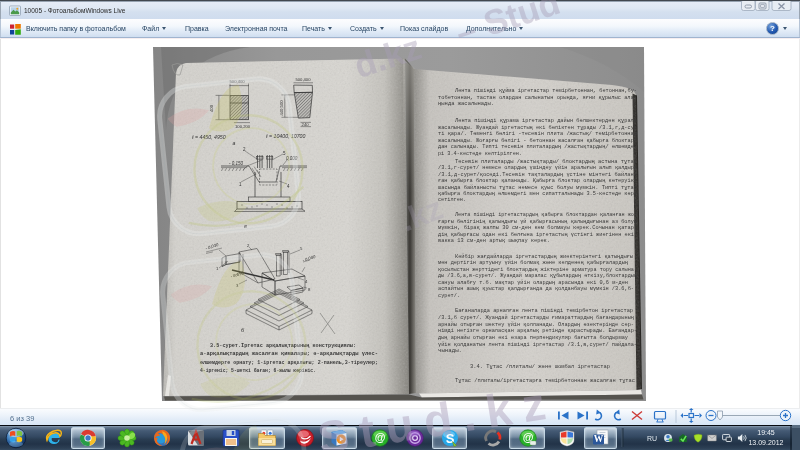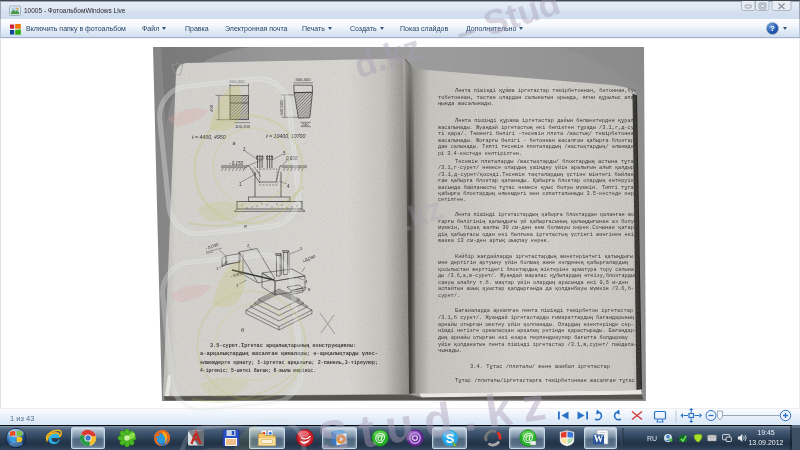--- a/index.html
+++ b/index.html
@@ -299,21 +299,21 @@
 <text x="438" y="325.6" textLength="196" lengthAdjust="spacingAndGlyphs">арнайы отырған шектеу үйін қолланады. Олардың өзектерінде сер-</text>
 <text x="438" y="332.2" textLength="199" lengthAdjust="spacingAndGlyphs">німді негізге орналасқан арқалық ретінде қарастырады. Бағандар-</text>
 <text x="438" y="338.9" textLength="190" lengthAdjust="spacingAndGlyphs">дың арнайы отырған екі өзара перпендикуляр бағытта болдырмау</text>
 <text x="438" y="345.6" textLength="199" lengthAdjust="spacingAndGlyphs">үйін қолданатын лента пішінді іргетастар /3.1,в,сурет/ пайдала-</text>
 <text x="438" y="352.2" textLength="24" lengthAdjust="spacingAndGlyphs">чынады.</text>
 <text x="470" y="368" textLength="140" lengthAdjust="spacingAndGlyphs">3.4. Тұтас /плиталы/ және шомбал іргетастар</text>
 <text x="455" y="382" textLength="180" lengthAdjust="spacingAndGlyphs">Тұтас /плиталы/іргетастарға темірбетоннан жасалған тұтас</text>
 </g>
 </svg>
 <div id="statusbar"></div>
-<div id="pagecount">1 из 43</div>
+<div id="pagecount">6 из 39</div>
 <svg class="abs" style="left:550px;top:408px;" width="250" height="17" viewBox="0 0 250 17">
 <g fill="#2a72c8" stroke="none">
 <rect x="8" y="3.5" width="1.8" height="8"></rect>
         <polygon points="18.5,3.5 18.5,11.5 11.5,7.5"></polygon>
 <polygon points="27.5,3.5 27.5,11.5 34.5,7.5"></polygon>
         <rect x="36.2" y="3.5" width="1.8" height="8"></rect>
 </g>
 <path d="M 49.8 4.6 A 3.6 3.6 0 1 1 45.2 11.0" fill="none" stroke="#2a72c8" stroke-width="1.6"></path>
 <polygon points="46.8,1.6 51.0,4.8 46.2,6.6" fill="#2a72c8"></polygon>
 <path d="M 66.2 4.6 A 3.6 3.6 0 1 0 70.8 11.0" fill="none" stroke="#2a72c8" stroke-width="1.6"></path>

